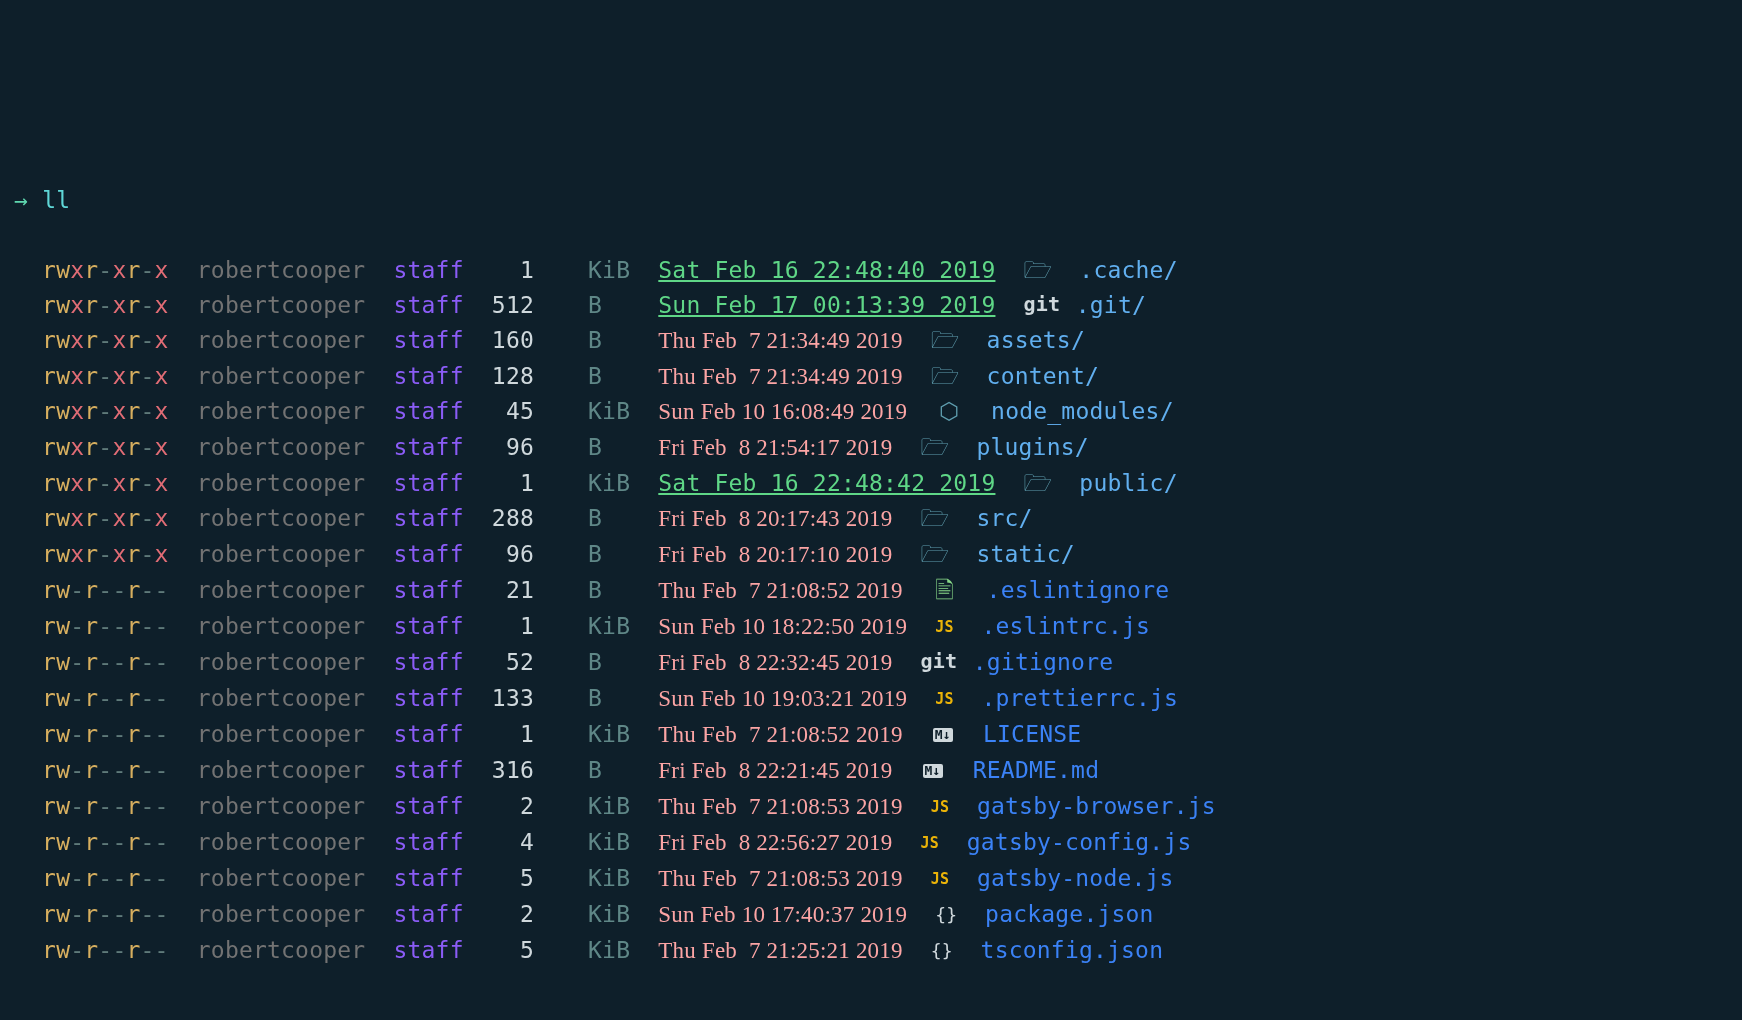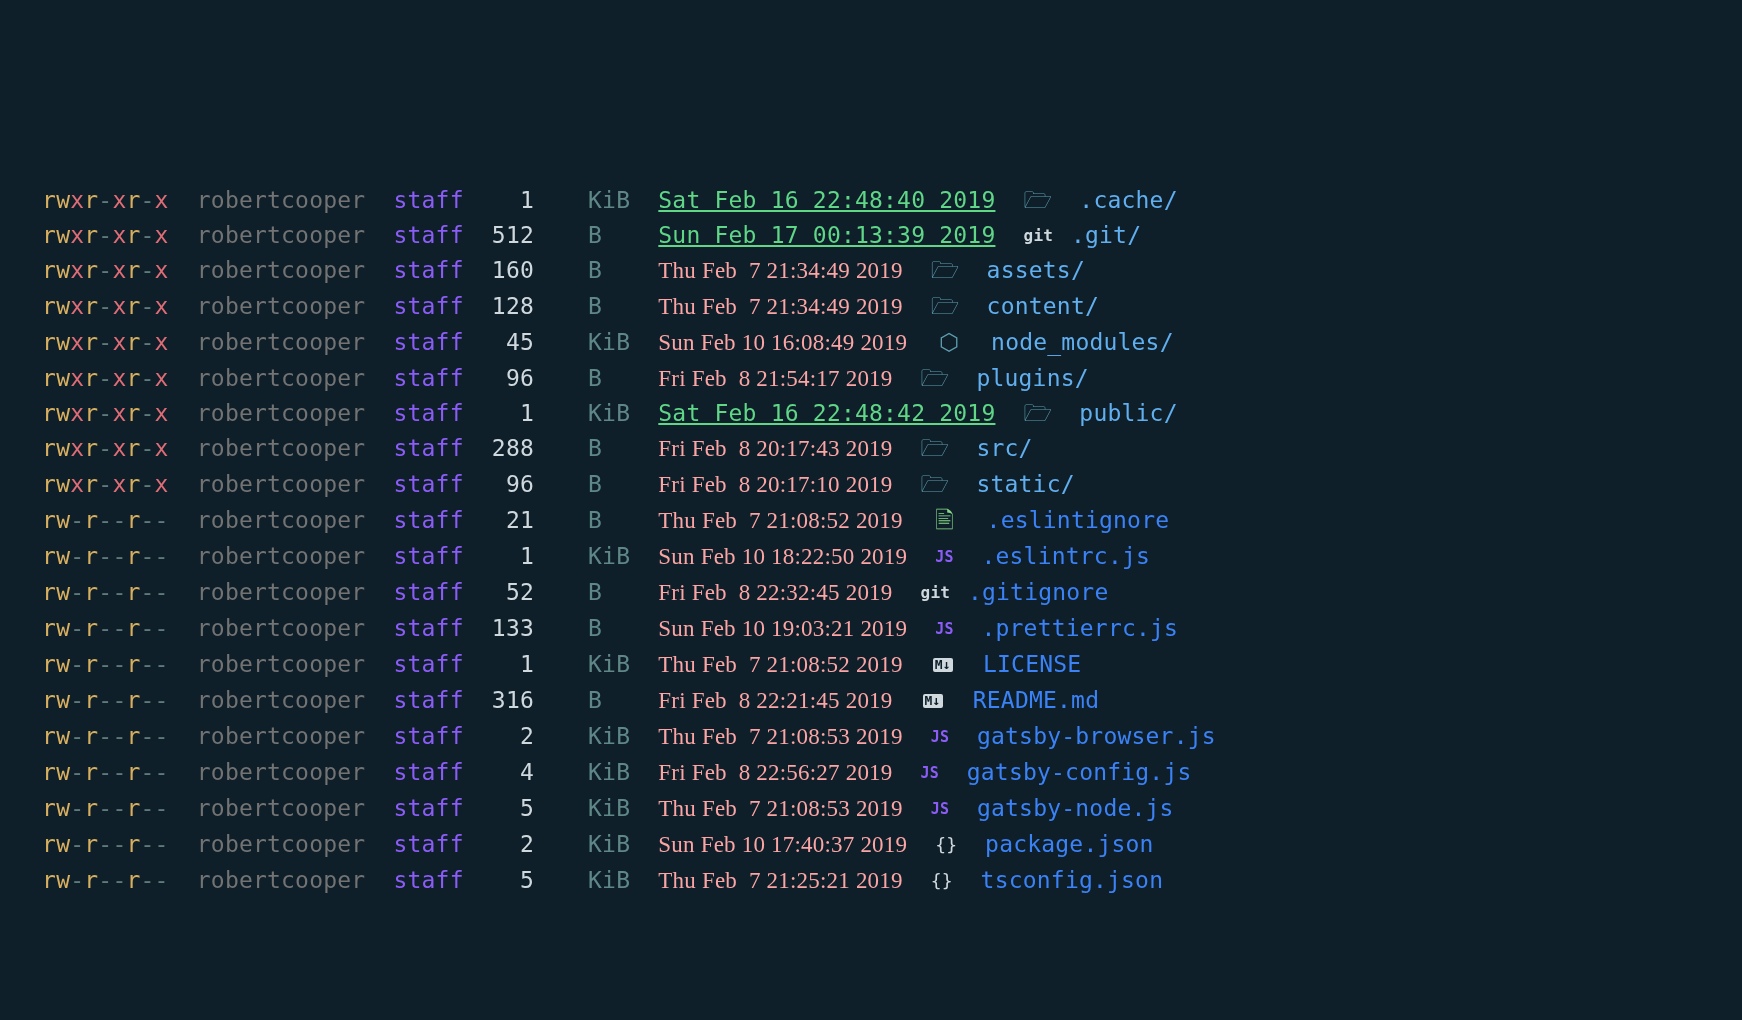--- a/index.html
+++ b/index.html
@@ -26,35 +26,36 @@
   .perm-x  { color: #e06c75; }
   .perm-dash { color: #5f7a7a; }
   .owner { color: #737373; }
   .group { color: #8b5cf6; }
   .sizen { color: #cfd8dc; }
   .sizeu { color: #5f8787; margin-left: 40px; }
   .datebright { color: #5fd787; text-decoration: underline; }
   .datedim { color: #fca5a5; font-family: Liberation Serif, serif; }
   .dirname { color: #61afef; margin-top: 30px; }
   .filename { color: #3b82f6; }
-  .icon-git { color:#cfd8dc; font-size:16px; font-weight:bold; display:inline-block; width:2ch; text-align:center; position:relative; top:-2px;}
-  .icon-js { color:#8b5cf6; font-size:15px; font-weight:bold; display:inline-block; width:2ch; text-align:center; position:relative; top:-2px;}
+  .icon-git { color:#cfd8dc; font-size:20px; font-weight:bold; display:inline-block; width:2ch; text-align:center; position:relative; top:-2px;}
+  .icon-js { color:#eab308; font-size:15px; font-weight:bold; display:inline-block; width:2ch; text-align:center; position:relative; top:-2px;}
   .icon-folder { color:#5f9eaf; }
   .icon-node { color:#5f9eaf; }
   .icon-file-green { color:#87d787; }
   .icon-json { color:#cfd8dc; font-size:18px; display:inline-block; width:2ch; text-align:center; position:relative; top:-1px;}
   .md-badge {
     display:inline-block; background:#cfd8dc; color:#0e1f2a;
     font-size:13px; font-weight:bold; padding:0px 2px; border-radius:2px;
     line-height:14px; position:relative; top:-3px; margin:0 2px;
   }
 </style>
 </head>
 <body>
 
 
 
 <div>
+<div class="prompt-line"><span class="tealbright">→</span> <span class="cyan">ll</span></div>
 <div id="listing"><div class="filerow">  <span class="perm-rw">r</span><span class="perm-rw">w</span><span class="perm-x">x</span><span class="perm-rw">r</span><span class="perm-dash">-</span><span class="perm-x">x</span><span class="perm-rw">r</span><span class="perm-dash">-</span><span class="perm-x">x</span>  <span class="owner">robertcooper</span>  <span class="group">staff</span>  <span class="sizen">  1</span> <span class="sizeu">KiB</span>  <span class="datebright">Sat Feb 16 22:48:40 2019</span>  <span class="iconcol icon-folder">🗁</span>  <span class="dirname">.cache/</span></div><div class="filerow">  <span class="perm-rw">r</span><span class="perm-rw">w</span><span class="perm-x">x</span><span class="perm-rw">r</span><span class="perm-dash">-</span><span class="perm-x">x</span><span class="perm-rw">r</span><span class="perm-dash">-</span><span class="perm-x">x</span>  <span class="owner">robertcooper</span>  <span class="group">staff</span>  <span class="sizen">512</span> <span class="sizeu">B  </span>  <span class="datebright">Sun Feb 17 00:13:39 2019</span>  <span class="icon-git">git</span>  <span class="dirname">.git/</span></div><div class="filerow">  <span class="perm-rw">r</span><span class="perm-rw">w</span><span class="perm-x">x</span><span class="perm-rw">r</span><span class="perm-dash">-</span><span class="perm-x">x</span><span class="perm-rw">r</span><span class="perm-dash">-</span><span class="perm-x">x</span>  <span class="owner">robertcooper</span>  <span class="group">staff</span>  <span class="sizen">160</span> <span class="sizeu">B  </span>  <span class="datedim">Thu Feb  7 21:34:49 2019</span>  <span class="iconcol icon-folder">🗁</span>  <span class="dirname">assets/</span></div><div class="filerow">  <span class="perm-rw">r</span><span class="perm-rw">w</span><span class="perm-x">x</span><span class="perm-rw">r</span><span class="perm-dash">-</span><span class="perm-x">x</span><span class="perm-rw">r</span><span class="perm-dash">-</span><span class="perm-x">x</span>  <span class="owner">robertcooper</span>  <span class="group">staff</span>  <span class="sizen">128</span> <span class="sizeu">B  </span>  <span class="datedim">Thu Feb  7 21:34:49 2019</span>  <span class="iconcol icon-folder">🗁</span>  <span class="dirname">content/</span></div><div class="filerow">  <span class="perm-rw">r</span><span class="perm-rw">w</span><span class="perm-x">x</span><span class="perm-rw">r</span><span class="perm-dash">-</span><span class="perm-x">x</span><span class="perm-rw">r</span><span class="perm-dash">-</span><span class="perm-x">x</span>  <span class="owner">robertcooper</span>  <span class="group">staff</span>  <span class="sizen"> 45</span> <span class="sizeu">KiB</span>  <span class="datedim">Sun Feb 10 16:08:49 2019</span>  <span class="iconcol icon-node">⬡</span>  <span class="dirname">node_modules/</span></div><div class="filerow">  <span class="perm-rw">r</span><span class="perm-rw">w</span><span class="perm-x">x</span><span class="perm-rw">r</span><span class="perm-dash">-</span><span class="perm-x">x</span><span class="perm-rw">r</span><span class="perm-dash">-</span><span class="perm-x">x</span>  <span class="owner">robertcooper</span>  <span class="group">staff</span>  <span class="sizen"> 96</span> <span class="sizeu">B  </span>  <span class="datedim">Fri Feb  8 21:54:17 2019</span>  <span class="iconcol icon-folder">🗁</span>  <span class="dirname">plugins/</span></div><div class="filerow">  <span class="perm-rw">r</span><span class="perm-rw">w</span><span class="perm-x">x</span><span class="perm-rw">r</span><span class="perm-dash">-</span><span class="perm-x">x</span><span class="perm-rw">r</span><span class="perm-dash">-</span><span class="perm-x">x</span>  <span class="owner">robertcooper</span>  <span class="group">staff</span>  <span class="sizen">  1</span> <span class="sizeu">KiB</span>  <span class="datebright">Sat Feb 16 22:48:42 2019</span>  <span class="iconcol icon-folder">🗁</span>  <span class="dirname">public/</span></div><div class="filerow">  <span class="perm-rw">r</span><span class="perm-rw">w</span><span class="perm-x">x</span><span class="perm-rw">r</span><span class="perm-dash">-</span><span class="perm-x">x</span><span class="perm-rw">r</span><span class="perm-dash">-</span><span class="perm-x">x</span>  <span class="owner">robertcooper</span>  <span class="group">staff</span>  <span class="sizen">288</span> <span class="sizeu">B  </span>  <span class="datedim">Fri Feb  8 20:17:43 2019</span>  <span class="iconcol icon-folder">🗁</span>  <span class="dirname">src/</span></div><div class="filerow">  <span class="perm-rw">r</span><span class="perm-rw">w</span><span class="perm-x">x</span><span class="perm-rw">r</span><span class="perm-dash">-</span><span class="perm-x">x</span><span class="perm-rw">r</span><span class="perm-dash">-</span><span class="perm-x">x</span>  <span class="owner">robertcooper</span>  <span class="group">staff</span>  <span class="sizen"> 96</span> <span class="sizeu">B  </span>  <span class="datedim">Fri Feb  8 20:17:10 2019</span>  <span class="iconcol icon-folder">🗁</span>  <span class="dirname">static/</span></div><div class="filerow">  <span class="perm-rw">r</span><span class="perm-rw">w</span><span class="perm-dash">-</span><span class="perm-rw">r</span><span class="perm-dash">-</span><span class="perm-dash">-</span><span class="perm-rw">r</span><span class="perm-dash">-</span><span class="perm-dash">-</span>  <span class="owner">robertcooper</span>  <span class="group">staff</span>  <span class="sizen"> 21</span> <span class="sizeu">B  </span>  <span class="datedim">Thu Feb  7 21:08:52 2019</span>  <span class="iconcol icon-file-green">🖹</span>  <span class="filename">.eslintignore</span></div><div class="filerow">  <span class="perm-rw">r</span><span class="perm-rw">w</span><span class="perm-dash">-</span><span class="perm-rw">r</span><span class="perm-dash">-</span><span class="perm-dash">-</span><span class="perm-rw">r</span><span class="perm-dash">-</span><span class="perm-dash">-</span>  <span class="owner">robertcooper</span>  <span class="group">staff</span>  <span class="sizen">  1</span> <span class="sizeu">KiB</span>  <span class="datedim">Sun Feb 10 18:22:50 2019</span>  <span class="icon-js">JS</span>  <span class="filename">.eslintrc.js</span></div><div class="filerow">  <span class="perm-rw">r</span><span class="perm-rw">w</span><span class="perm-dash">-</span><span class="perm-rw">r</span><span class="perm-dash">-</span><span class="perm-dash">-</span><span class="perm-rw">r</span><span class="perm-dash">-</span><span class="perm-dash">-</span>  <span class="owner">robertcooper</span>  <span class="group">staff</span>  <span class="sizen"> 52</span> <span class="sizeu">B  </span>  <span class="datedim">Fri Feb  8 22:32:45 2019</span>  <span class="icon-git">git</span>  <span class="filename">.gitignore</span></div><div class="filerow">  <span class="perm-rw">r</span><span class="perm-rw">w</span><span class="perm-dash">-</span><span class="perm-rw">r</span><span class="perm-dash">-</span><span class="perm-dash">-</span><span class="perm-rw">r</span><span class="perm-dash">-</span><span class="perm-dash">-</span>  <span class="owner">robertcooper</span>  <span class="group">staff</span>  <span class="sizen">133</span> <span class="sizeu">B  </span>  <span class="datedim">Sun Feb 10 19:03:21 2019</span>  <span class="icon-js">JS</span>  <span class="filename">.prettierrc.js</span></div><div class="filerow">  <span class="perm-rw">r</span><span class="perm-rw">w</span><span class="perm-dash">-</span><span class="perm-rw">r</span><span class="perm-dash">-</span><span class="perm-dash">-</span><span class="perm-rw">r</span><span class="perm-dash">-</span><span class="perm-dash">-</span>  <span class="owner">robertcooper</span>  <span class="group">staff</span>  <span class="sizen">  1</span> <span class="sizeu">KiB</span>  <span class="datedim">Thu Feb  7 21:08:52 2019</span>  <span class="md-badge">M↓</span>  <span class="filename">LICENSE</span></div><div class="filerow">  <span class="perm-rw">r</span><span class="perm-rw">w</span><span class="perm-dash">-</span><span class="perm-rw">r</span><span class="perm-dash">-</span><span class="perm-dash">-</span><span class="perm-rw">r</span><span class="perm-dash">-</span><span class="perm-dash">-</span>  <span class="owner">robertcooper</span>  <span class="group">staff</span>  <span class="sizen">316</span> <span class="sizeu">B  </span>  <span class="datedim">Fri Feb  8 22:21:45 2019</span>  <span class="md-badge">M↓</span>  <span class="filename">README.md</span></div><div class="filerow">  <span class="perm-rw">r</span><span class="perm-rw">w</span><span class="perm-dash">-</span><span class="perm-rw">r</span><span class="perm-dash">-</span><span class="perm-dash">-</span><span class="perm-rw">r</span><span class="perm-dash">-</span><span class="perm-dash">-</span>  <span class="owner">robertcooper</span>  <span class="group">staff</span>  <span class="sizen">  2</span> <span class="sizeu">KiB</span>  <span class="datedim">Thu Feb  7 21:08:53 2019</span>  <span class="icon-js">JS</span>  <span class="filename">gatsby-browser.js</span></div><div class="filerow">  <span class="perm-rw">r</span><span class="perm-rw">w</span><span class="perm-dash">-</span><span class="perm-rw">r</span><span class="perm-dash">-</span><span class="perm-dash">-</span><span class="perm-rw">r</span><span class="perm-dash">-</span><span class="perm-dash">-</span>  <span class="owner">robertcooper</span>  <span class="group">staff</span>  <span class="sizen">  4</span> <span class="sizeu">KiB</span>  <span class="datedim">Fri Feb  8 22:56:27 2019</span>  <span class="icon-js">JS</span>  <span class="filename">gatsby-config.js</span></div><div class="filerow">  <span class="perm-rw">r</span><span class="perm-rw">w</span><span class="perm-dash">-</span><span class="perm-rw">r</span><span class="perm-dash">-</span><span class="perm-dash">-</span><span class="perm-rw">r</span><span class="perm-dash">-</span><span class="perm-dash">-</span>  <span class="owner">robertcooper</span>  <span class="group">staff</span>  <span class="sizen">  5</span> <span class="sizeu">KiB</span>  <span class="datedim">Thu Feb  7 21:08:53 2019</span>  <span class="icon-js">JS</span>  <span class="filename">gatsby-node.js</span></div><div class="filerow">  <span class="perm-rw">r</span><span class="perm-rw">w</span><span class="perm-dash">-</span><span class="perm-rw">r</span><span class="perm-dash">-</span><span class="perm-dash">-</span><span class="perm-rw">r</span><span class="perm-dash">-</span><span class="perm-dash">-</span>  <span class="owner">robertcooper</span>  <span class="group">staff</span>  <span class="sizen">  2</span> <span class="sizeu">KiB</span>  <span class="datedim">Sun Feb 10 17:40:37 2019</span>  <span class="icon-json">{}</span>  <span class="filename">package.json</span></div><div class="filerow">  <span class="perm-rw">r</span><span class="perm-rw">w</span><span class="perm-dash">-</span><span class="perm-rw">r</span><span class="perm-dash">-</span><span class="perm-dash">-</span><span class="perm-rw">r</span><span class="perm-dash">-</span><span class="perm-dash">-</span>  <span class="owner">robertcooper</span>  <span class="group">staff</span>  <span class="sizen">  5</span> <span class="sizeu">KiB</span>  <span class="datedim">Thu Feb  7 21:25:21 2019</span>  <span class="icon-json">{}</span>  <span class="filename">tsconfig.json</span></div></div>
 </div>
 
 
 
 
 </body></html>

